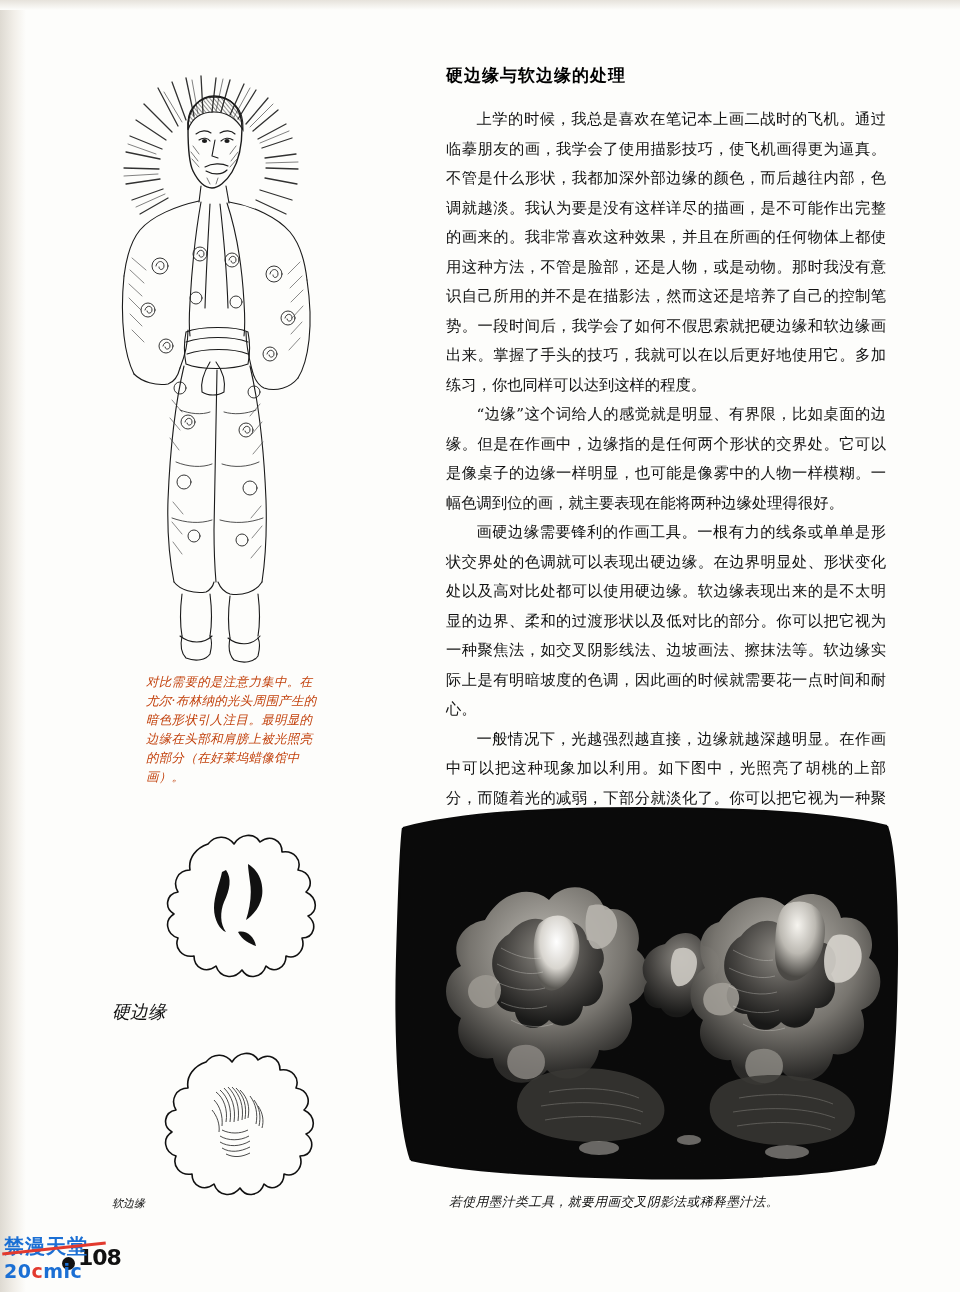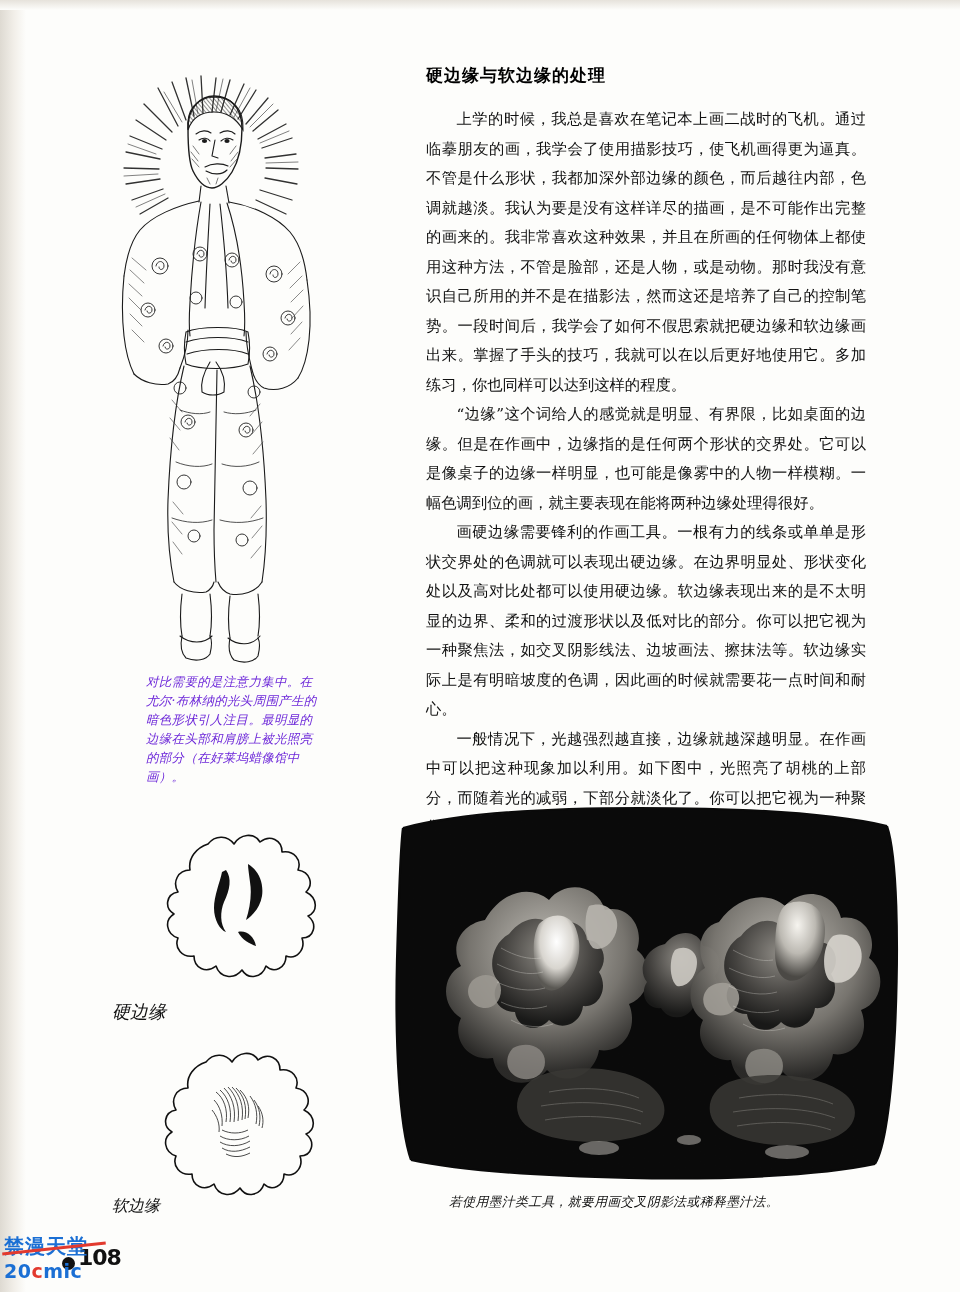--- a/index.html
+++ b/index.html
@@ -32,21 +32,21 @@
   .page-edge-top {
     position: absolute;
     left: 0; top: 0;
     width: 960px; height: 10px;
     background: linear-gradient(to bottom, #e6e2db 0%, #fdfdfb 100%);
   }
 
   
   .article {
     position: absolute;
-    left: 426px;
+    left: 446px;
     top: 64px;
     width: 440px;
   }
   .article h2 {
     font-family: "DejaVu Sans", sans-serif;
     font-size: 17px;
     font-weight: bold;
     letter-spacing: 1px;
     margin: 0 0 18px 0;
     color: #000;
@@ -74,21 +74,21 @@
 
   .caption-samurai {
     position: absolute;
     left: 146px;
     top: 672px;
     width: 175px;
     font-family: "DejaVu Serif", serif;
     font-size: 12.5px;
     line-height: 19px;
     font-style: italic;
-    color: #6d28d9;
+    color: #c2410c;
     letter-spacing: 0.3px;
   }
 
   
   .blob-hard {
     position: absolute;
     left: 150px;
     top: 820px;
     width: 190px;
     height: 190px;
@@ -108,21 +108,21 @@
     top: 1040px;
     width: 190px;
     height: 180px;
   }
   .label-soft {
     position: absolute;
     left: 112px;
     top: 1196px;
     font-family: "DejaVu Serif", serif;
     font-style: italic;
-    font-size: 16px;
+    font-size: 11px;
     color: #111;
     text-align: right;
   }
 
   
   .plate {
     position: absolute;
     left: 389px;
     top: 800px;
     width: 520px;

